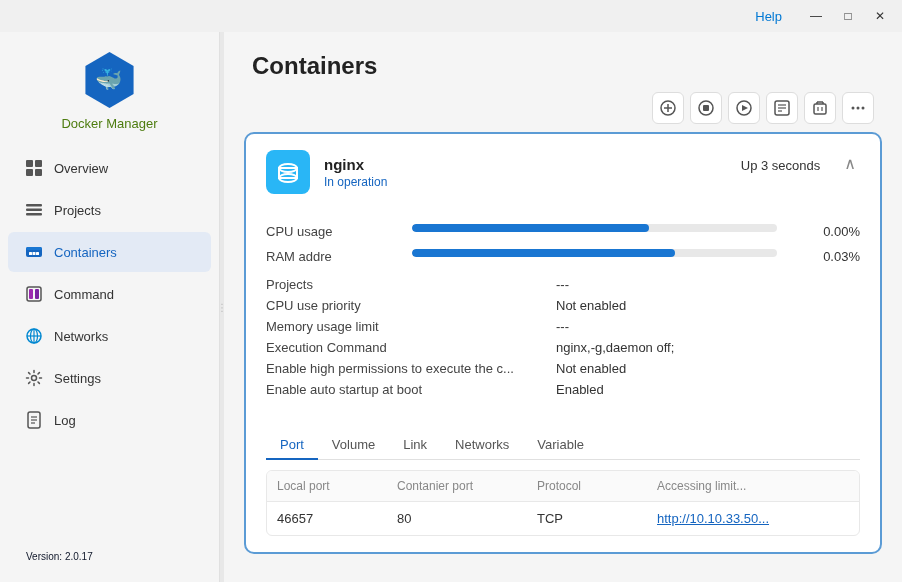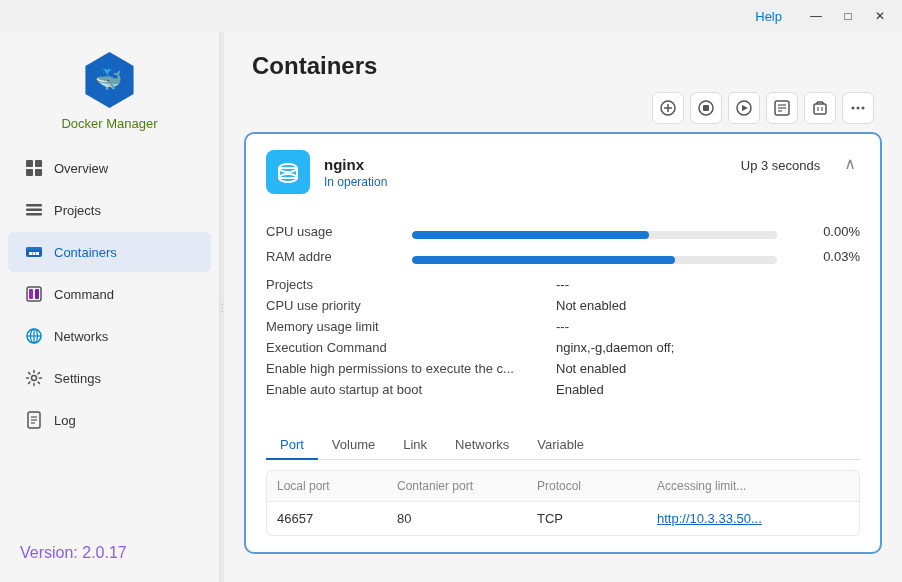--- a/index.html
+++ b/index.html
@@ -11,36 +11,36 @@
     .app-body { display: flex; flex: 1; overflow: hidden; background: #f5f5f5; }
     .sidebar { width: 220px; min-width: 220px; background: #f5f5f5; display: flex; flex-direction: column; padding: 12px 0; border-right: 1px solid #e0e0e0; }
     .sidebar-logo { display: flex; flex-direction: column; align-items: center; padding: 8px 0 16px; }
     .logo-hex { width: 56px; height: 56px; background: #1565c0; clip-path: polygon(50% 0%, 93% 25%, 93% 75%, 50% 100%, 7% 75%, 7% 25%); display: flex; align-items: center; justify-content: center; margin-bottom: 8px; }
     .logo-icon { color: white; font-size: 22px; }
     .app-name { font-size: 13px; color: #4d7c0f; font-weight: 500; }
     .nav-item { display: flex; align-items: center; gap: 10px; padding: 10px 16px; cursor: pointer; border-radius: 6px; margin: 1px 8px; color: #333; }
     .nav-item.active { background: #e3eaf5; color: #1565c0; }
     .nav-icon { width: 20px; height: 20px; display: flex; align-items: center; justify-content: center; flex-shrink: 0; }
     .nav-label { font-size: 13px; }
-    .sidebar-bottom { margin-top: auto; padding: 8px 20px; font-size: 16px; color: #8b5cf6; }
+    .sidebar-bottom { margin-top: auto; padding: 8px 26px; font-size: 10px; color: #0f172a; }
     .main { flex: 1; display: flex; flex-direction: column; padding: 0; overflow: hidden; background: #f5f5f5; }
     .main-header { padding: 20px 28px 12px; }
     .main-title { font-size: 24px; font-weight: 600; color: #222; }
     .toolbar { display: flex; gap: 6px; justify-content: flex-end; padding: 0 28px 8px; }
     .toolbar-btn { width: 32px; height: 32px; border-radius: 6px; border: 1px solid #ddd; background: white; display: flex; align-items: center; justify-content: center; cursor: pointer; color: #555; font-size: 16px; }
     .content { flex: 1; padding: 0 20px 12px; overflow-y: auto; }
     .container-card { background: white; border: 2px solid #5b9bd5; border-radius: 10px; padding: 16px 20px; }
     .container-header { display: flex; align-items: flex-start; justify-content: space-between; margin-bottom: 30px; }
     .container-info { display: flex; align-items: center; gap: 14px; }
     .container-icon { width: 44px; height: 44px; background: #29b6f6; border-radius: 8px; display: flex; align-items: center; justify-content: center; color: white; font-size: 22px; }
     .container-name { font-size: 15px; font-weight: 600; color: #222; }
     .container-status { font-size: 12px; color: #1565c0; margin-top: 2px; }
     .container-uptime { font-size: 13px; color: #333; margin-top: 4px; }
     .collapse-btn { cursor: pointer; color: #888; font-size: 16px; padding: 4px; }
-    .stats-row { display: flex; align-items: flex-end; margin-bottom: 10px; gap: 16px; }
+    .stats-row { display: flex; align-items: flex-start; margin-bottom: 10px; gap: 16px; }
     .stat-label { width: 130px; font-size: 13px; color: #444; }
     .stat-bar-wrap { flex: 1; height: 8px; background: #e8e8e8; border-radius: 4px; overflow: hidden; margin-right: 12px; }
     .stat-bar { height: 100%; background: #1976d2; border-radius: 4px; }
     .stat-value { width: 55px; text-align: right; font-size: 13px; color: #333; }
     .detail-rows { margin-bottom: 14px; }
     .detail-row { display: flex; align-items: center; padding: 3px 0; }
     .detail-key { width: 290px; font-size: 13px; color: #444; }
     .detail-val { font-size: 13px; color: #333; }
     .tabs { display: flex; gap: 0; margin-bottom: 10px; border-bottom: 1px solid #e0e0e0; }
     .tab { padding: 6px 14px; font-size: 13px; color: #555; cursor: pointer; border-bottom: 2px solid transparent; margin-bottom: -1px; margin-top: 17px; }
@@ -291,19 +291,19 @@
           <div class="table-header">
             <div class="table-header-cell">Local port</div>
             <div class="table-header-cell">Contanier port</div>
             <div class="table-header-cell">Protocol</div>
             <div class="table-header-cell">Accessing limit...</div>
           </div>
           <div class="table-row">
             <div class="table-cell">46657</div>
             <div class="table-cell">80</div>
             <div class="table-cell">TCP</div>
-            <div class="table-cell link">http://10.3.33.50...</div>
+            <div class="table-cell link">http://10.10.33.50...</div>
           </div>
         </div>
       </div>
     </div>
   </div>
 </div>
 
 </body></html>

